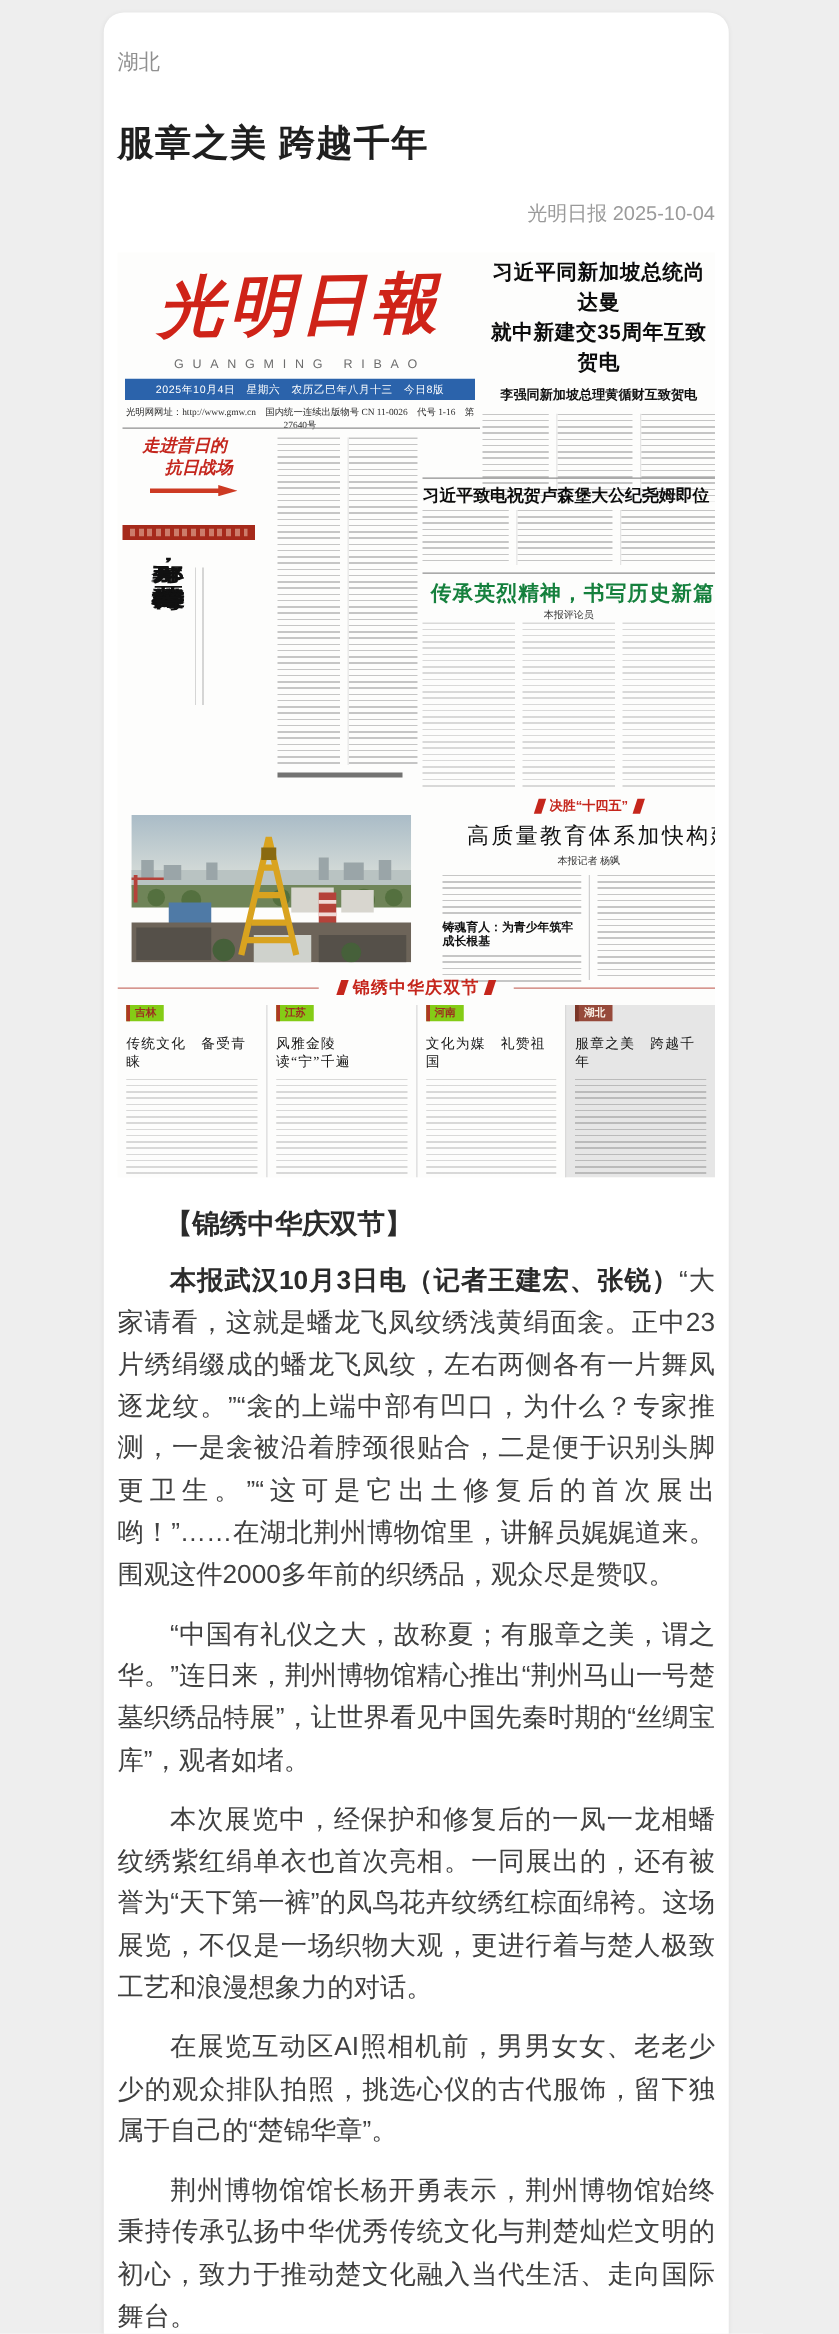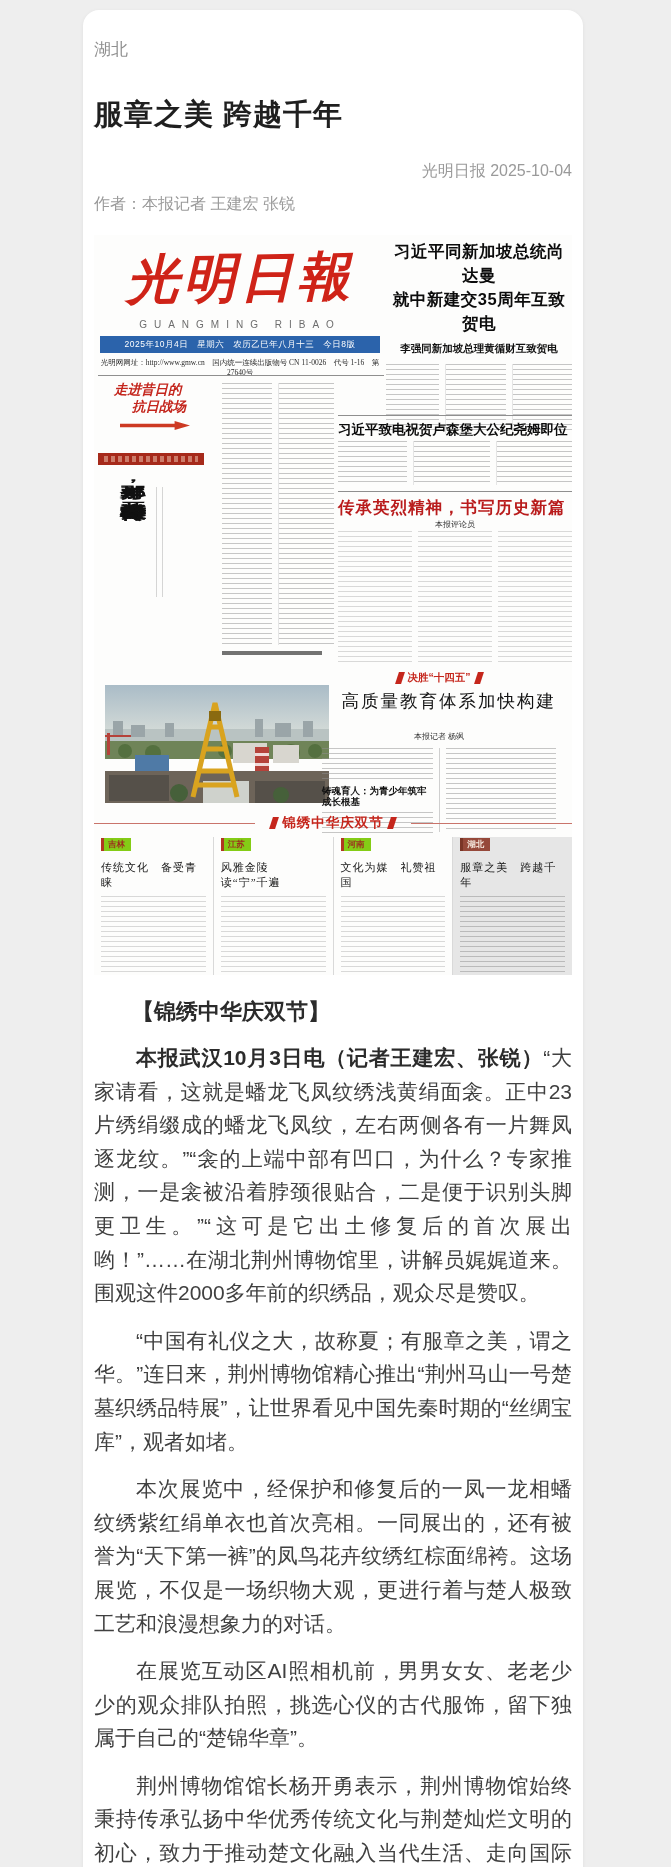--- a/index.html
+++ b/index.html
@@ -48,22 +48,22 @@
 
   .topstory{left:292px;top:4px;width:186px;}
   .topstory h2{margin:0;font-family:"Liberation Sans",sans-serif;font-weight:800;
     font-size:16.5px;line-height:24px;text-align:center;color:#0c0c0c;letter-spacing:.5px;}
   .topstory .sub{margin-top:7px;font-family:"Liberation Sans",sans-serif;
     font-weight:700;font-size:10.5px;text-align:center;color:#111;}
   .story-rule-1{left:244px;top:180px;width:234px;}
   .luxhead{left:244px;top:186px;width:234px;text-align:left;
     font-family:"Liberation Sans",sans-serif;font-weight:800;font-size:13.5px;color:#0c0c0c;}
   .story-rule-2{left:244px;top:256px;width:234px;}
-  .chead{left:244px;top:262px;width:234px;text-align:left;
-    font-weight:700;font-size:16.5px;color:#b91c1c;letter-spacing:1px;}
+  .chead{left:244px;top:262px;width:234px;text-align:right;
+    font-weight:700;font-size:16.5px;color:#15803d;letter-spacing:1px;}
   .cby{left:244px;top:284px;width:234px;text-align:center;font-size:8px;color:#333;}
 
   .badge{left:20px;top:146px;width:106px;height:70px;}
   .badge .l1,.badge .l2{font-weight:800;font-style:italic;font-size:13.5px;color:#c4261d;line-height:17px;}
   .badge .l2{margin-left:18px;}
   .badge .arrow{width:70px;height:9px;margin:6px 0 0 6px;background:#cd3a23;
     clip-path:polygon(0 30%,78% 30%,78% 0,100% 50%,78% 100%,78% 70%,0 70%);}
   .ribbon{left:4px;top:218px;width:106px;height:12px;background:#a62a1b;}
   .ribbon .noise{height:6px;margin:3px 6px;opacity:.5;
     background:repeating-linear-gradient(90deg,#f3cdb9 0 4px,transparent 4px 7px);}
@@ -72,27 +72,27 @@
     font-weight:700;font-size:20px;letter-spacing:1px;color:#111;
     transform:scale(1.3,.66);transform-origin:top left;white-space:nowrap;}
   .vby{left:62px;top:252px;width:12px;height:110px;
     background:repeating-linear-gradient(90deg,#9a9a9a 0 1px,transparent 1px 6px);opacity:.4;}
 
   .midcol{left:128px;top:148px;width:112px;height:262px;}
   .midcaption{left:128px;top:416px;width:100px;height:4px;background:#444;opacity:.75;}
 
   .photo{left:11px;top:450px;width:224px;height:118px;overflow:hidden;}
 
-  .edu{left:228px;top:436px;width:234px;}
+  .edu{left:260px;top:436px;width:234px;}
   .edu .badge2{display:flex;align-items:center;justify-content:center;gap:5px;
     font-family:"Liberation Sans",sans-serif;font-weight:800;font-size:10.5px;color:#c5261c;}
   .slash{display:inline-block;width:6px;height:12px;background:#c5261c;transform:skewX(-18deg);}
   .edu h3{margin:4px 0 0 0;text-align:right;font-size:17.5px;font-weight:400;
     color:#111;letter-spacing:2px;}
-  .edu .by{margin-top:18px;text-align:center;font-size:8px;color:#333;}
+  .edu .by{margin-top:3px;text-align:center;font-size:8px;color:#333;}
   .edu .body{margin-top:6px;height:84px;}
   .edu .subhead{font-weight:700;font-size:9.5px;color:#111;margin:4px 0;line-height:11px;}
 
   .strip{left:0;top:580px;width:478px;height:16px;display:flex;align-items:center;gap:16px;}
   .strip .hline{flex:1;height:1px;background:#c9746b;}
   .strip .stxt{font-weight:800;font-size:13.5px;color:#c5261c;
     font-family:"Liberation Sans",sans-serif;letter-spacing:1px;display:flex;align-items:center;gap:5px;}
 
   .bcols{left:0;top:602px;width:478px;height:138px;display:flex;}
   .bcol{flex:1;padding:0 7px;box-sizing:border-box;}
@@ -113,21 +113,20 @@
   .apara b{color:#2b2b2b;}
 </style>
 </head>
 <body>
 
 <div class="card">
 
   <div class="cat">湖北</div>
   <div class="title">服章之美 跨越千年</div>
   <div class="meta">光明日报 2025-10-04</div>
-  <div class="author">作者：本报记者 王建宏 张锐</div>
 
   <figure class="np" style="margin:20px 0 0 0;">
 
     <div class="abs np-title">光明日報</div>
     <div class="abs np-pinyin">GUANGMING RIBAO</div>
     <div class="abs np-bluebar">2025年10月4日　星期六　农历乙巳年八月十三　今日8版</div>
     <div class="abs np-infoline">光明网网址：http://www.gmw.cn　国内统一连续出版物号 CN 11-0026　代号 1-16　第27640号</div>
     <div class="abs np-rule" style="left:4px;top:140px;width:286px;"></div>
 
     <div class="abs topstory">

